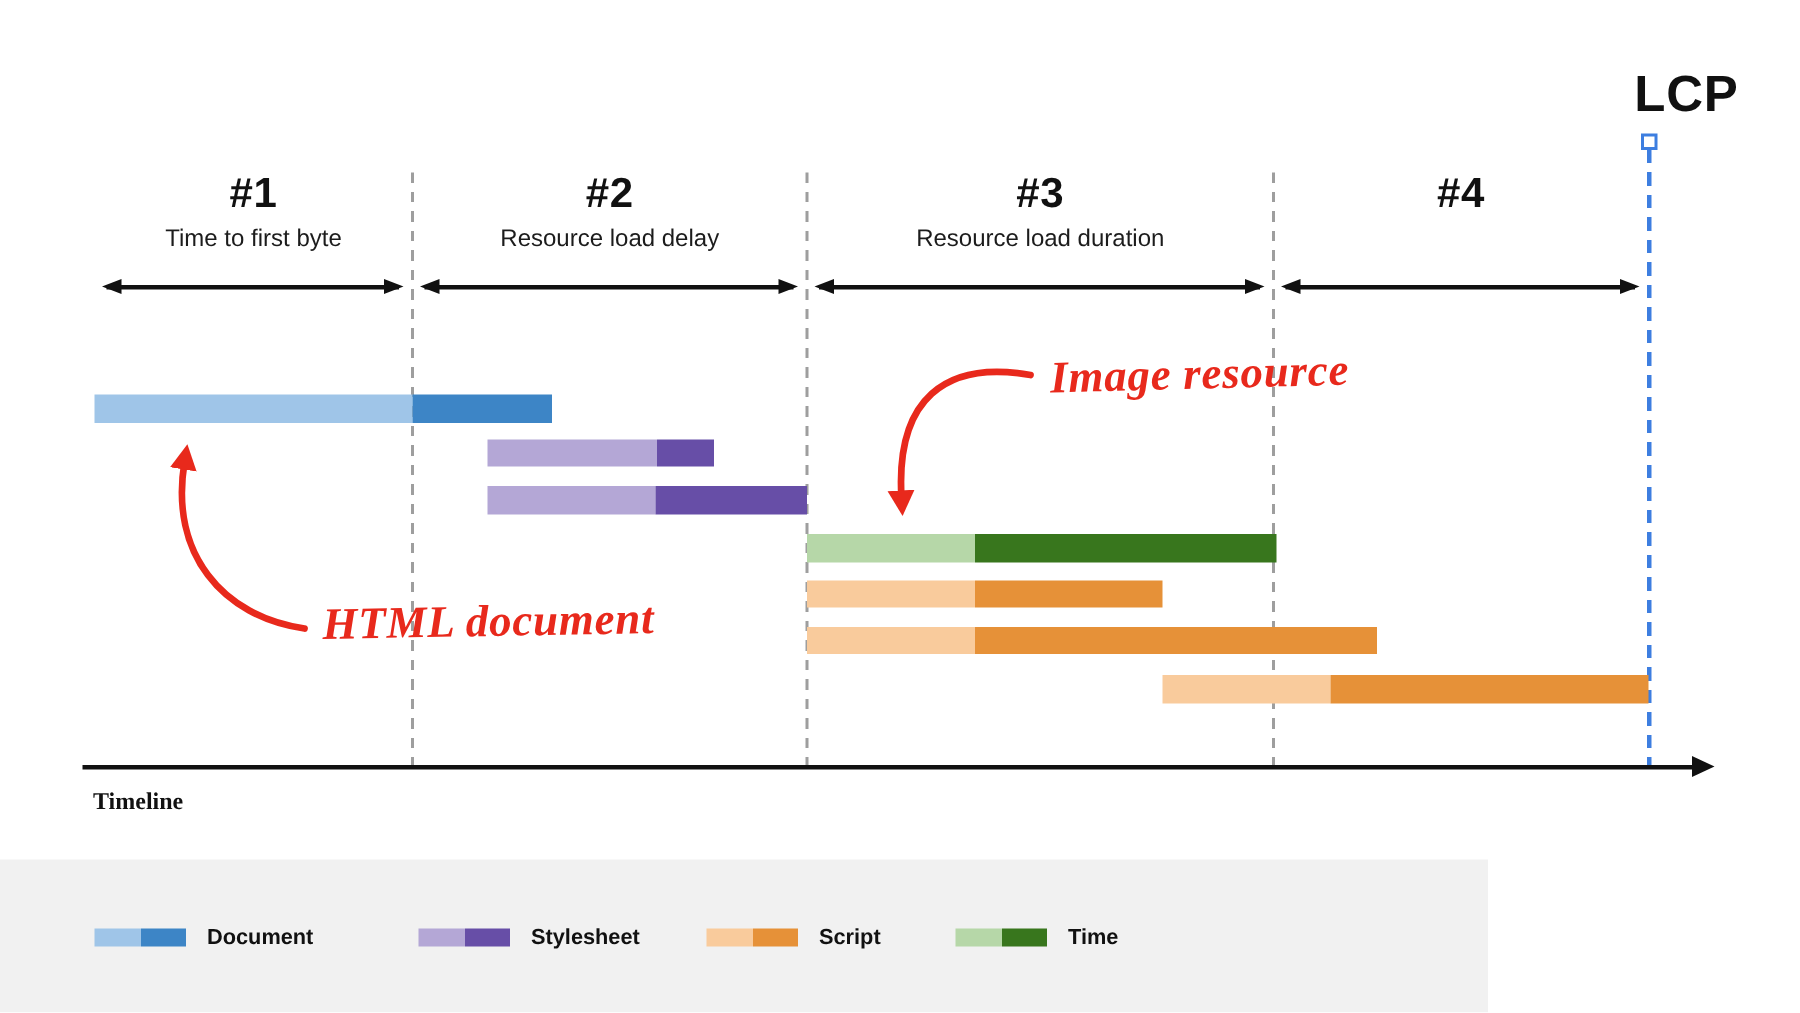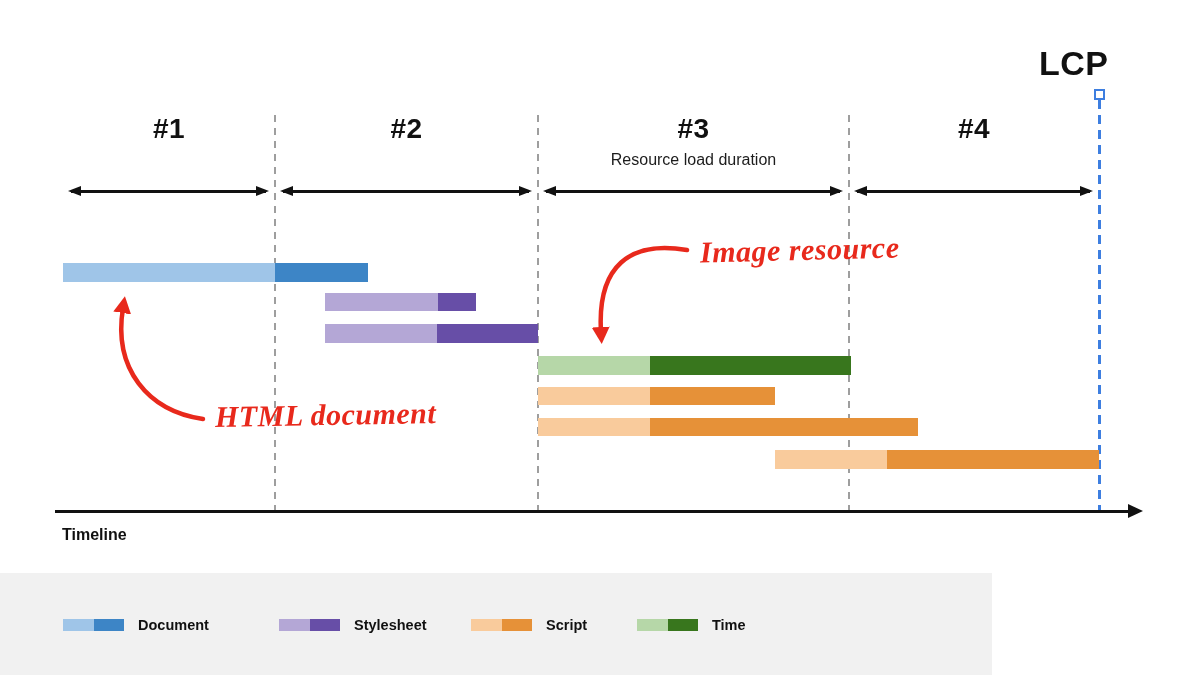--- a/index.html
+++ b/index.html
@@ -16,21 +16,21 @@
   .phase-arrow .ah { position:absolute; top:0; width:0; height:0;
                      border-top:5.5px solid transparent; border-bottom:5.5px solid transparent; }
   .phase-arrow .ah.left  { left:0;  border-right:13px solid #111; }
   .phase-arrow .ah.right { right:0; border-left:13px solid #111; }
 
   
   .vline { position:absolute; top:115px; width:2px; height:396px;
            background:repeating-linear-gradient(to bottom,#9e9e9e 0 7px,transparent 7px 13px); }
 
   
-  .lcp-label { position:absolute; top:44px; left:1039px; width:120px; text-align:left;
+  .lcp-label { position:absolute; top:44px; left:1039px; width:120px; text-align:right;
                font-size:34px; font-weight:700; color:#111; letter-spacing:.5px; }
   .lcp-square { position:absolute; top:89px; left:1094px; width:11px; height:11px;
                 background:#fff; border:2.5px solid #3d7ee0; }
   .lcp-line { position:absolute; top:100px; left:1097.5px; width:3px; height:411px;
               background:repeating-linear-gradient(to bottom,#3d7ee0 0 9px,transparent 9px 15px); }
 
   
   #bars-layer { position:absolute; inset:0; }
   .bar { position:absolute; left:0; width:100%; }
   .seg { position:absolute; top:0; height:100%; }
@@ -41,44 +41,46 @@
                      font-size:30px; letter-spacing:.5px; white-space:nowrap; }
   #ann-image { top:233px; left:700px; transform:rotate(-1.5deg); }
   #ann-html  { top:398px; left:215px; transform:rotate(-1deg); }
   .arrow-svg { position:absolute; inset:0; pointer-events:none; }
 
   
   .axis-line { position:absolute; top:510px; left:55px; width:1077px; height:3px; background:#111; }
   .axis-ah { position:absolute; top:504px; left:1128px; width:0; height:0;
              border-top:7.5px solid transparent; border-bottom:7.5px solid transparent;
              border-left:15px solid #111; }
-  .axis-label { position:absolute; top:526px; left:62px; font-size:16px; font-weight:600; color:#111; }
+  .axis-label { position:absolute; top:526px; left:62px; font-size:16px; font-weight:600; color:#111;font-family:Liberation Serif, serif; }
 
   
   .legend-strip { position:absolute; top:573px; left:0; width:992px; height:102px; background:#f1f1f1; }
   .legend-item { position:absolute; top:39px; height:26px; display:flex; align-items:center; }
   .swatch { display:flex; width:61px; height:12px; }
   .sw-light, .sw-dark { width:50%; height:100%; }
   .legend-label { margin-left:14px; font-size:14.5px; font-weight:700; color:#111; }
 </style>
 </head>
 <body>
 
 <div class="canvas">
 
   <div class="phase" style="left:63px;width:212px">
     <div class="phase-num">#1</div>
+    <div class="phase-label">Time to first byte</div>
     <div class="phase-arrow">
       <span class="ah left"></span>
       <span class="line"></span>
       <span class="ah right"></span>
     </div>
   </div>
   <div class="phase" style="left:275px;width:263px">
     <div class="phase-num">#2</div>
+    <div class="phase-label">Resource load delay</div>
     <div class="phase-arrow">
       <span class="ah left"></span>
       <span class="line"></span>
       <span class="ah right"></span>
     </div>
   </div>
   <div class="phase" style="left:538px;width:311px">
     <div class="phase-num">#3</div>
     <div class="phase-label">Resource load duration</div>
     <div class="phase-arrow">

